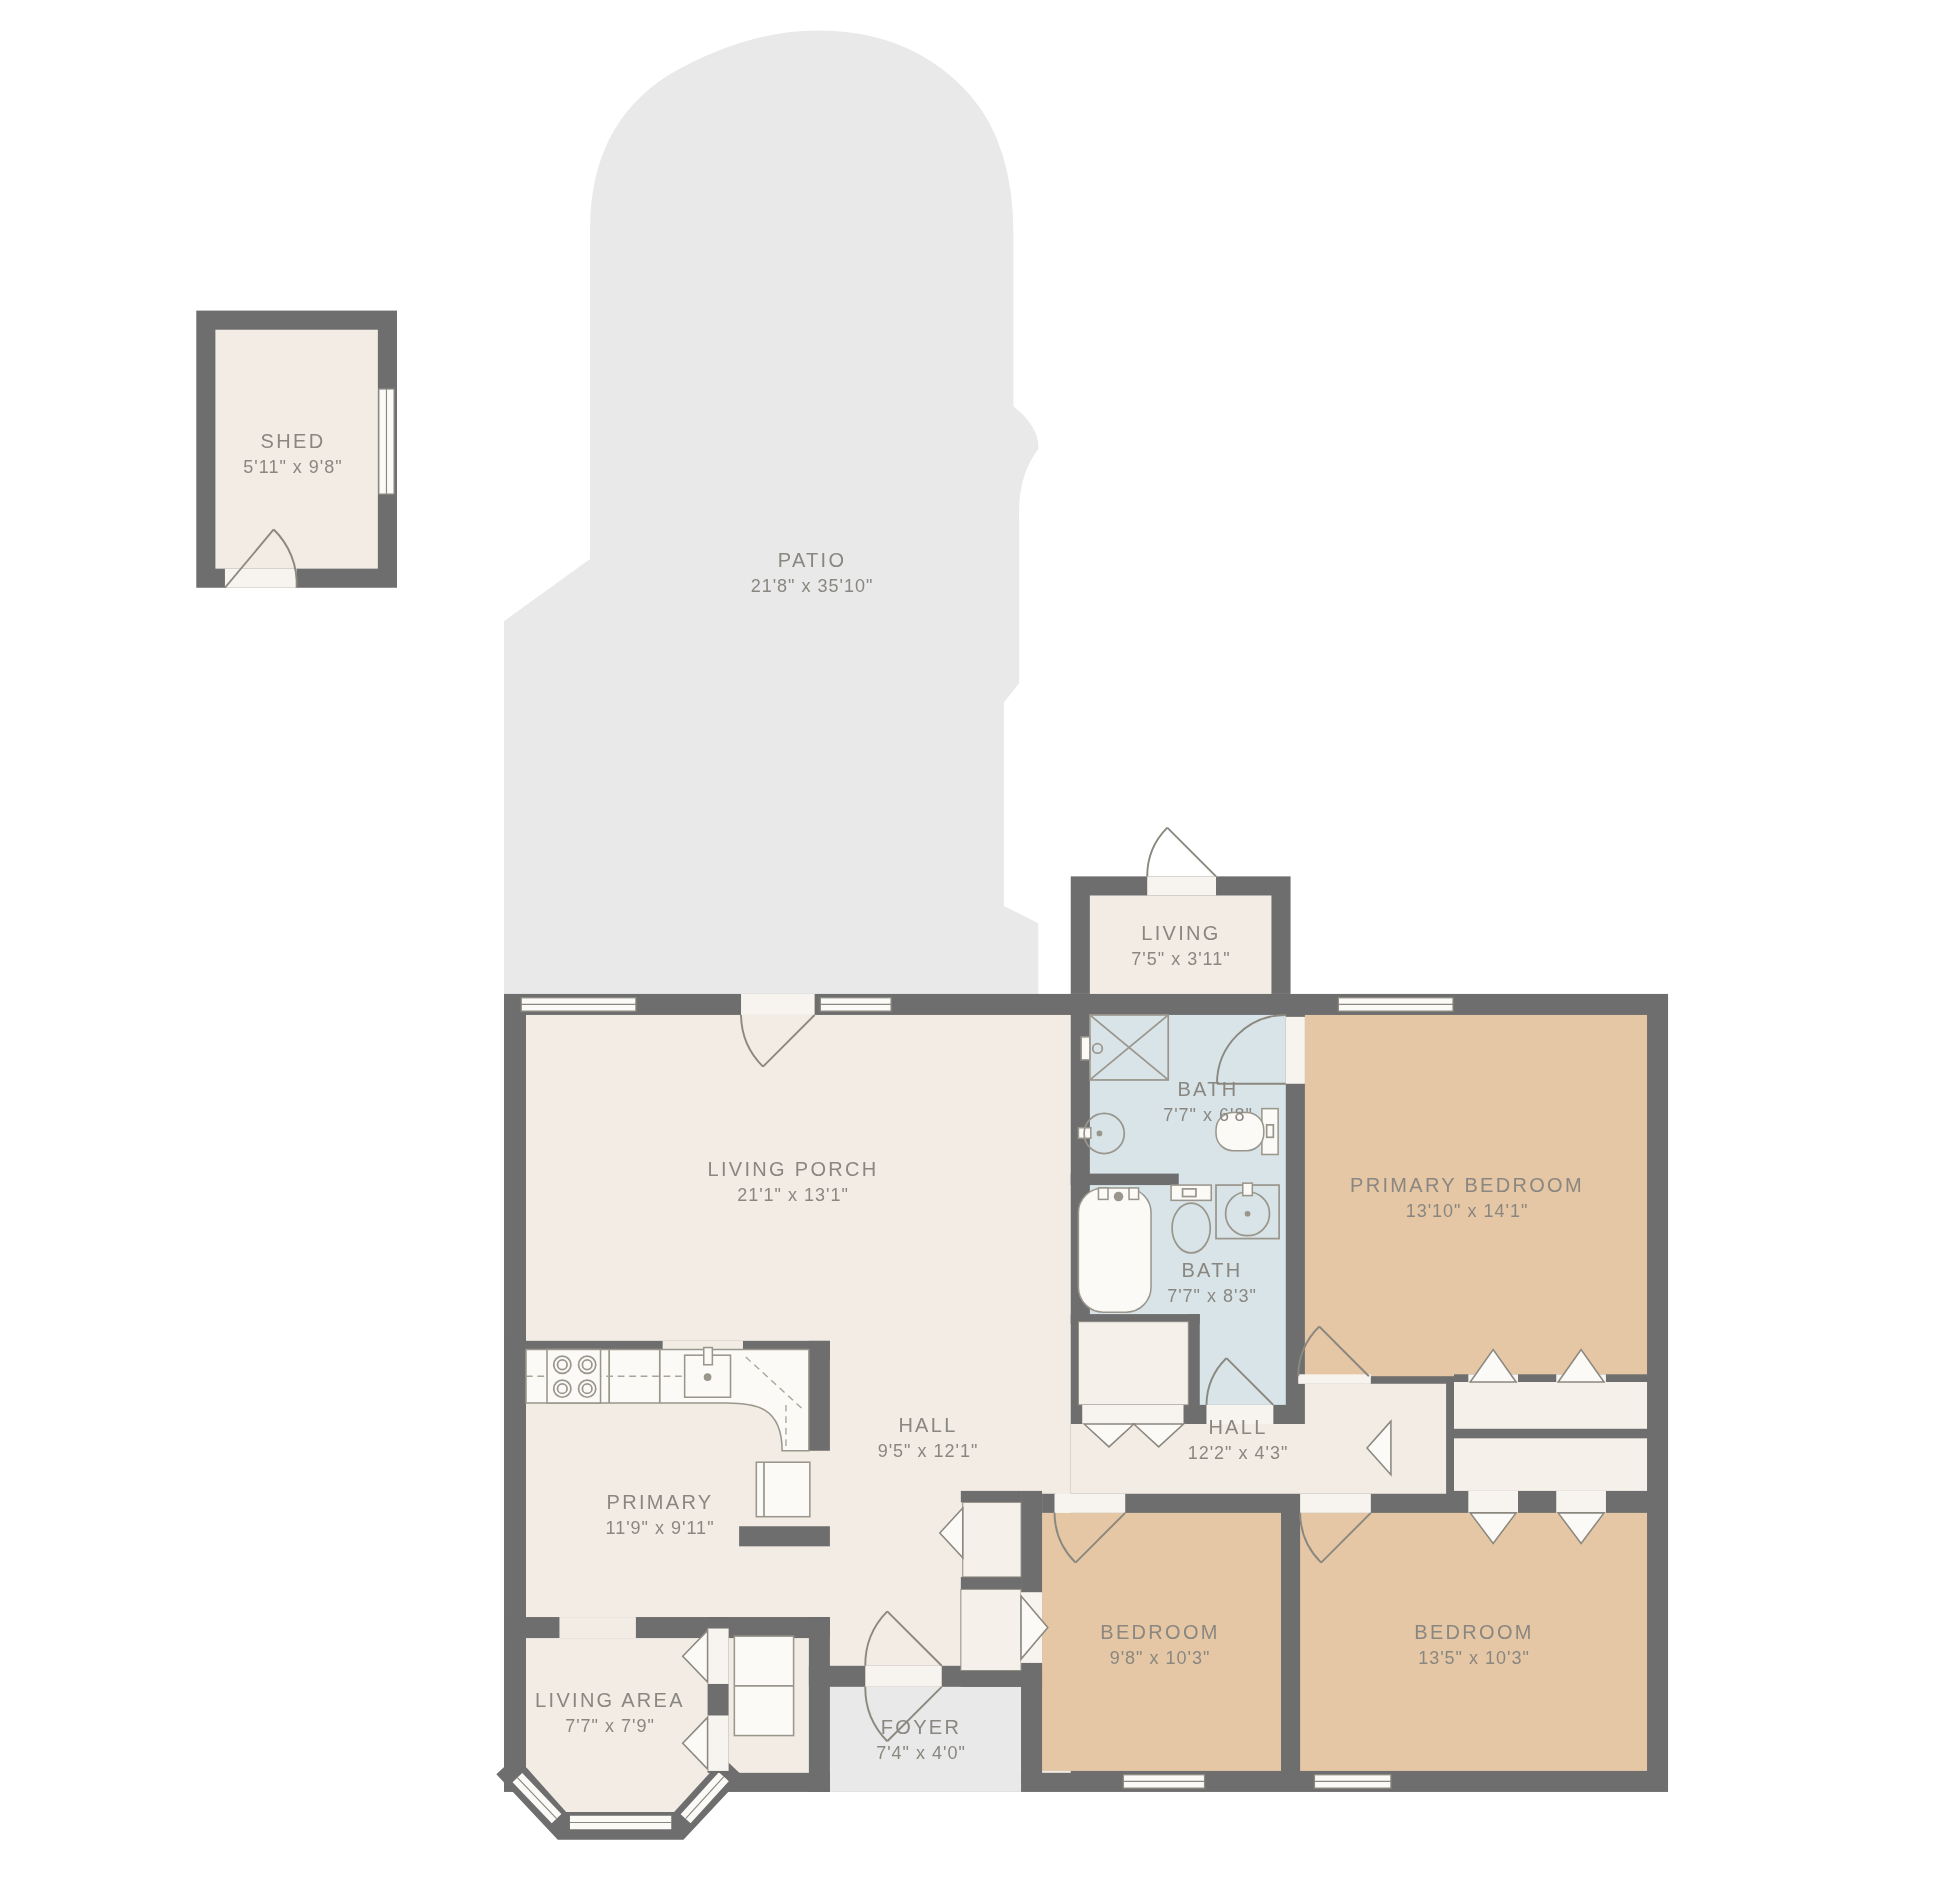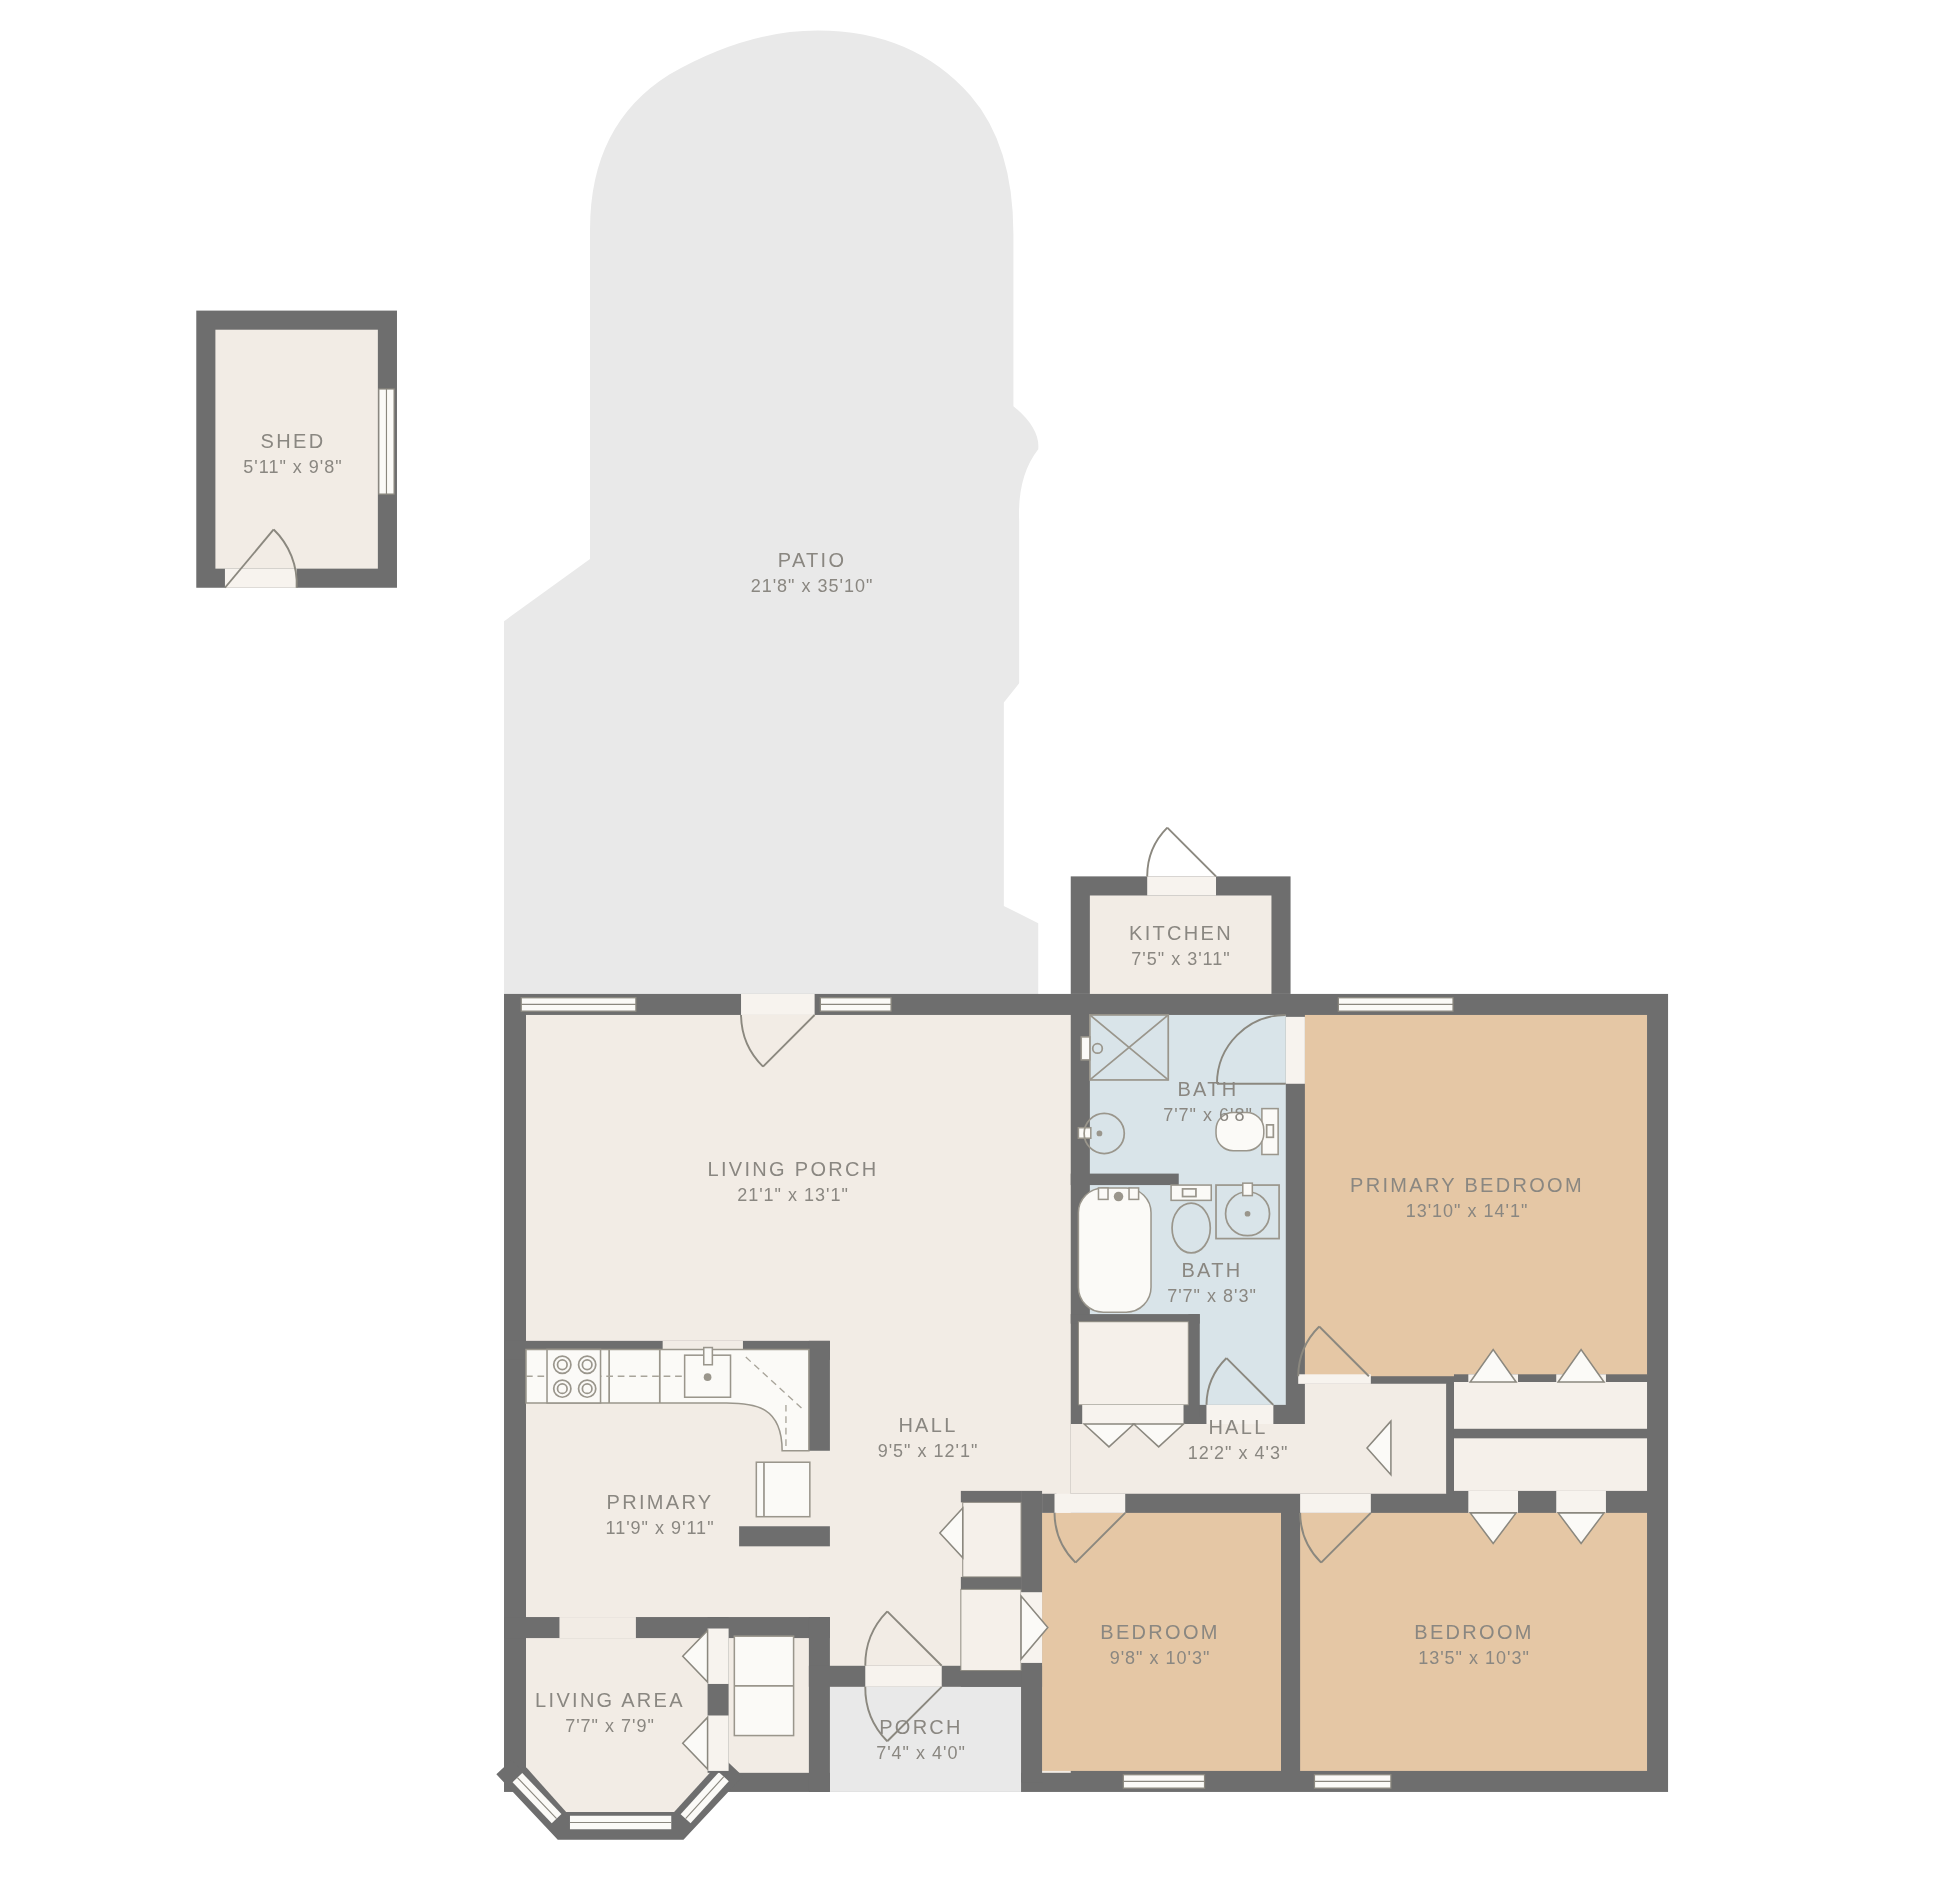--- a/index.html
+++ b/index.html
@@ -264,21 +264,21 @@
 
 <div class="room-label" style="left:293px;top:454px">
   <span class="rname">SHED</span>
   <span class="rdims">5'11" x 9'8"</span>
 </div>
 <div class="room-label" style="left:812px;top:573px">
   <span class="rname">PATIO</span>
   <span class="rdims">21'8" x 35'10"</span>
 </div>
 <div class="room-label" style="left:1181px;top:946px">
-  <span class="rname">KITCHEN</span>
+  <span class="rname">LIVING</span>
   <span class="rdims">7'5" x 3'11"</span>
 </div>
 <div class="room-label" style="left:793px;top:1182px">
   <span class="rname">LIVING PORCH</span>
   <span class="rdims">21'1" x 13'1"</span>
 </div>
 <div class="room-label" style="left:1208px;top:1102px">
   <span class="rname">BATH</span>
   <span class="rdims">7'7" x 6'8"</span>
 </div>
@@ -308,17 +308,17 @@
 </div>
 <div class="room-label" style="left:1160px;top:1645px">
   <span class="rname">BEDROOM</span>
   <span class="rdims">9'8" x 10'3"</span>
 </div>
 <div class="room-label" style="left:1474px;top:1645px">
   <span class="rname">BEDROOM</span>
   <span class="rdims">13'5" x 10'3"</span>
 </div>
 <div class="room-label" style="left:921px;top:1740px">
-  <span class="rname">PORCH</span>
+  <span class="rname">FOYER</span>
   <span class="rdims">7'4" x 4'0"</span>
 </div>
 </div>
 
 
 </body></html>

